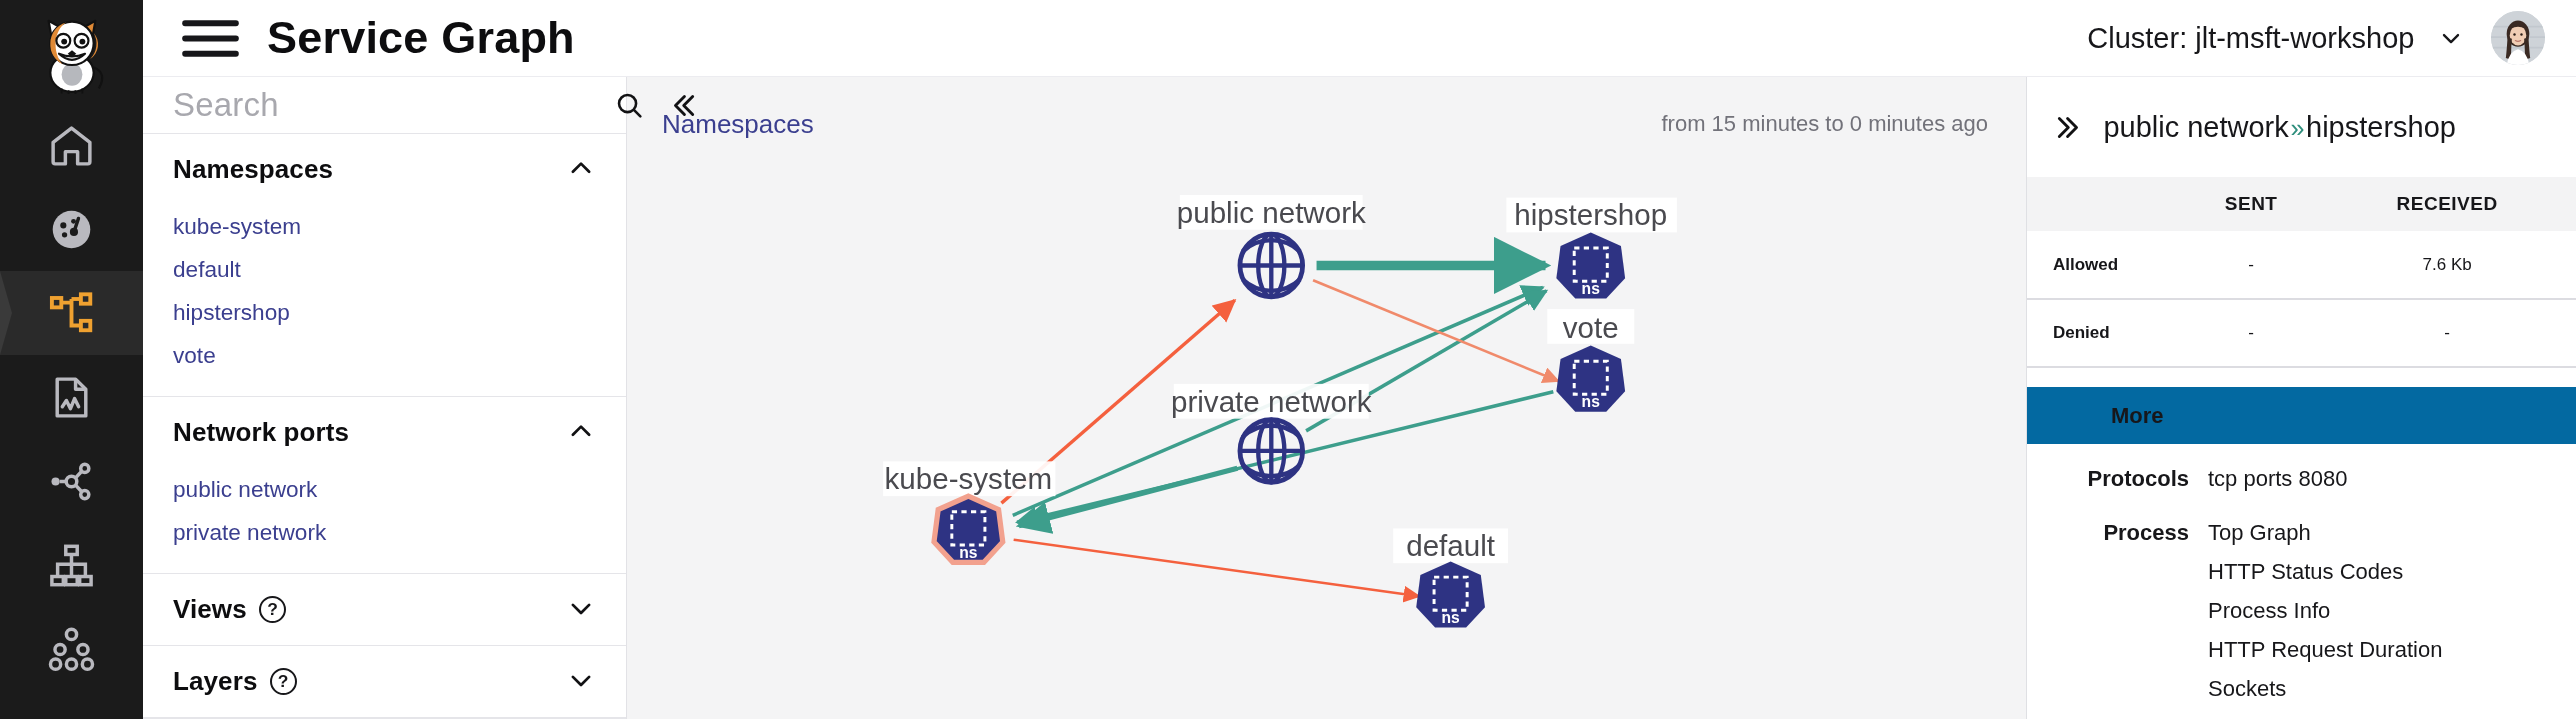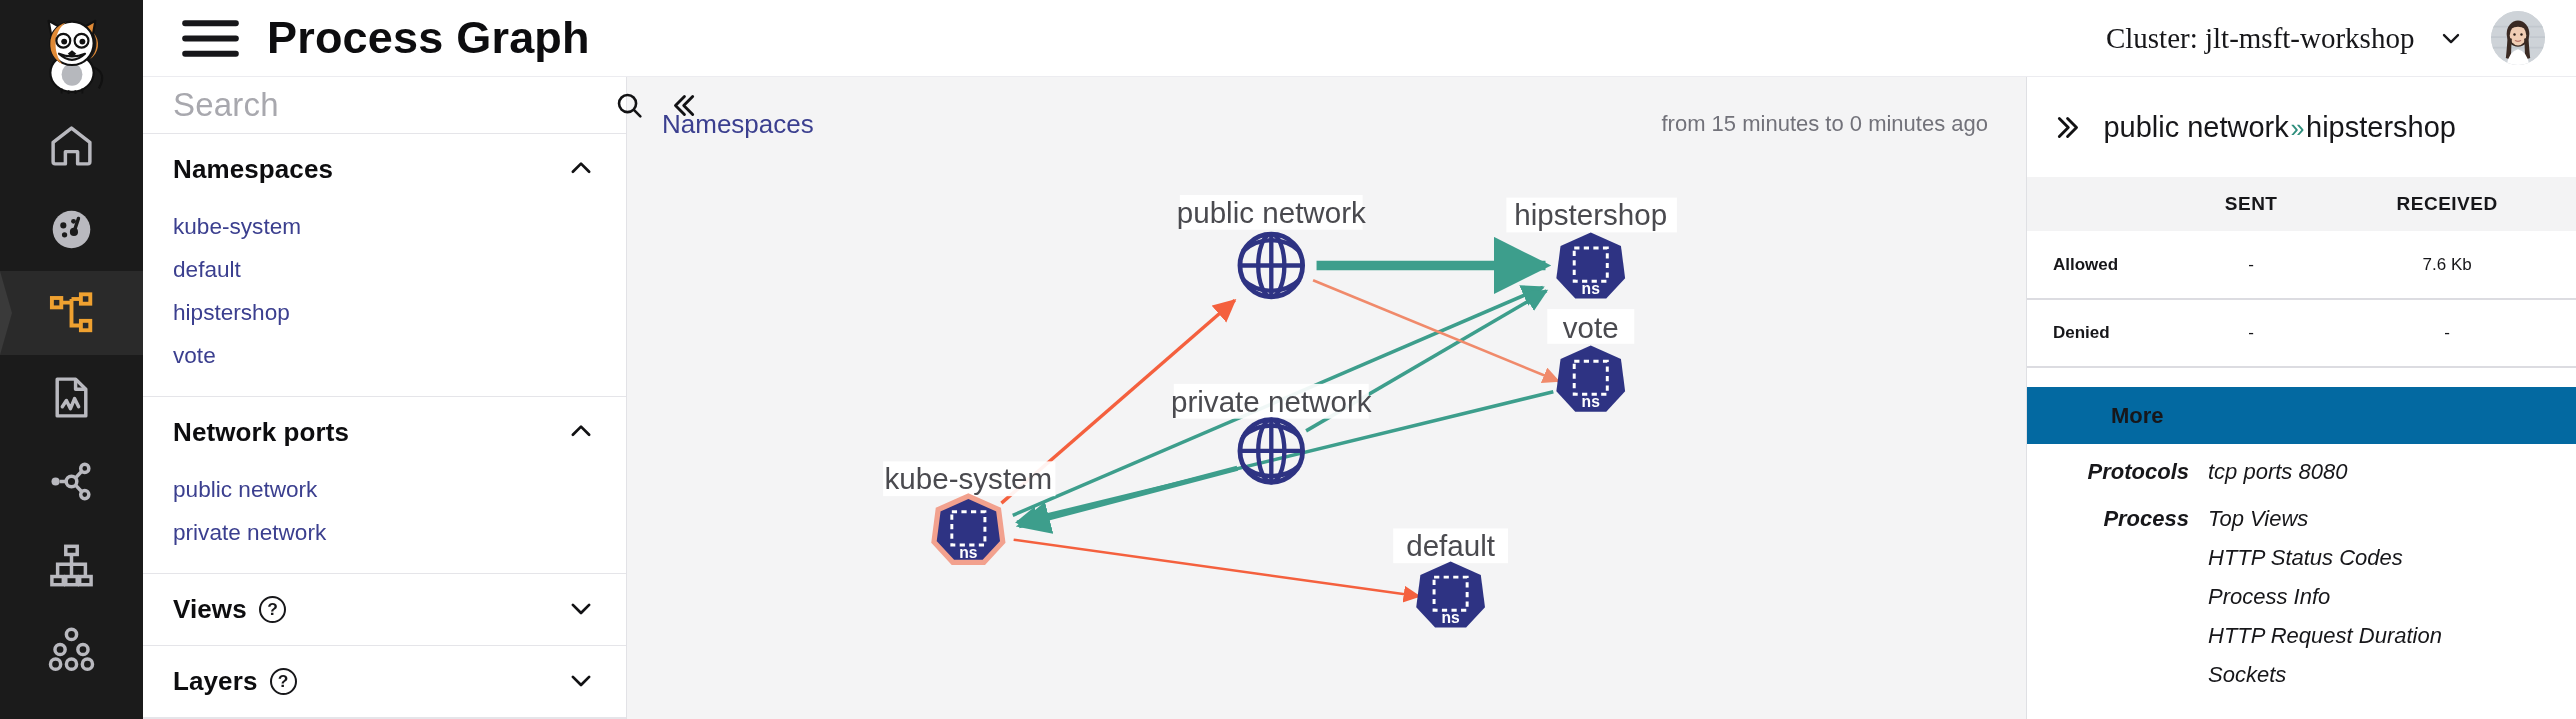--- a/index.html
+++ b/index.html
@@ -120,21 +120,21 @@
   .dtbl td {
     height: 68px; font-size: 17px; color: #17171a;
     border-bottom: 2.6px solid #dcdce1; text-align: center;
   }
   .dtbl td.lbl { font-weight: bold; text-align: left; padding-left: 26px; }
   .more-bar {
     background: #0369a1; height: 57px; display: flex; align-items: center;
     padding-left: 84px; font-size: 22px; font-weight: bold; color: #17171a;
     margin-top: 19px; cursor: pointer;
   }
-  .kvrow { display: flex; padding: 0 0 0 0; margin-top: 8px; font-style: italic; }
+  .kvrow { display: flex; padding: 0 0 0 0; margin-top: 15px; }
   .kv-key {
     width: 181px; flex: 0 0 181px; text-align: right; padding-right: 19px;
     font-size: 22px; font-weight: bold; color: #17171a; line-height: 39px;
   }
   .kv-vals { display: flex; flex-direction: column; }
   .kv-val { font-size: 22px; color: #17171a; line-height: 39px; }
   .kv-link { cursor: pointer; }
 
   
   .topbar {
@@ -144,21 +144,21 @@
   }
   .burger { width: 61px; height: 45px; cursor: pointer; flex: 0 0 auto; }
   .app-title {
     font-size: 45px; font-weight: bold; color: #0d0d0f;
     margin-left: 26px; letter-spacing: 0.2px;
   }
   .cluster {
     margin-left: auto; display: flex; align-items: center; gap: 22.6px;
     cursor: pointer;
   }
-  .cluster-text { font-size: 29px; color: #17171a; font-family: Liberation Serif, serif; }
+  .cluster-text { font-size: 29px; color: #17171a; }
   .avatar {
     width: 54px; height: 54px; border-radius: 50%; overflow: hidden;
     background: #cfd4d9; flex: 0 0 auto; cursor: pointer;
     margin-left: 26px; position: relative;
   }
 </style>
 </head>
 <body>
 
 <div class="app">
@@ -492,38 +492,38 @@
     <div class="kvrow">
       <div class="kv-key">Protocols</div>
       <div class="kv-vals">
         <div class="kv-val">tcp ports 8080</div>
       </div>
     </div>
 
     <div class="kvrow">
       <div class="kv-key">Process</div>
       <div class="kv-vals">
-        <div class="kv-val kv-link">Top Views</div>
+        <div class="kv-val kv-link">Top Graph</div>
         <div class="kv-val kv-link">HTTP Status Codes</div>
         <div class="kv-val kv-link">Process Info</div>
         <div class="kv-val kv-link">HTTP Request Duration</div>
         <div class="kv-val kv-link">Sockets</div>
       </div>
     </div>
   </div>
 
   <div class="topbar">
     <span class="burger">
       <svg width="61" height="45" viewBox="0 0 36 26" stroke="#17171a" stroke-width="3.4" stroke-linecap="round">
         <line x1="3" y1="4" x2="33" y2="4"></line>
           <line x1="3" y1="13" x2="33" y2="13"></line>
           <line x1="3" y1="22" x2="33" y2="22"></line>
       </svg>
     </span>
-    <span class="app-title">Process Graph</span>
+    <span class="app-title">Service Graph</span>
 
     <span class="cluster">
       <span class="cluster-text">Cluster: jlt-msft-workshop</span>
       <span style="display:flex;">
         <svg width="28" height="28" viewBox="0 0 24 24" fill="none" stroke="#17171a" stroke-width="2" stroke-linecap="round" stroke-linejoin="round">
             <path d="M6 9.5 L12 15.5 L18 9.5"></path>
           </svg>
       </span>
     </span>
 

